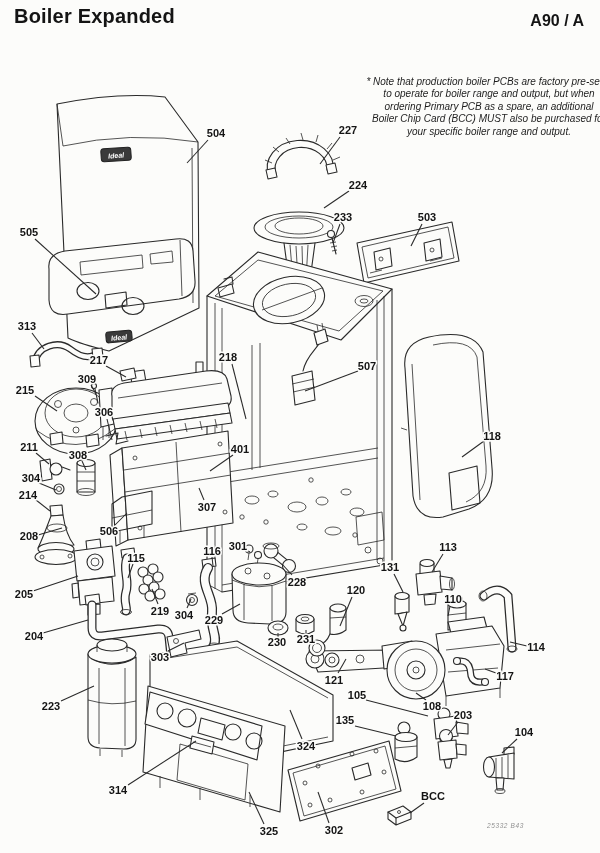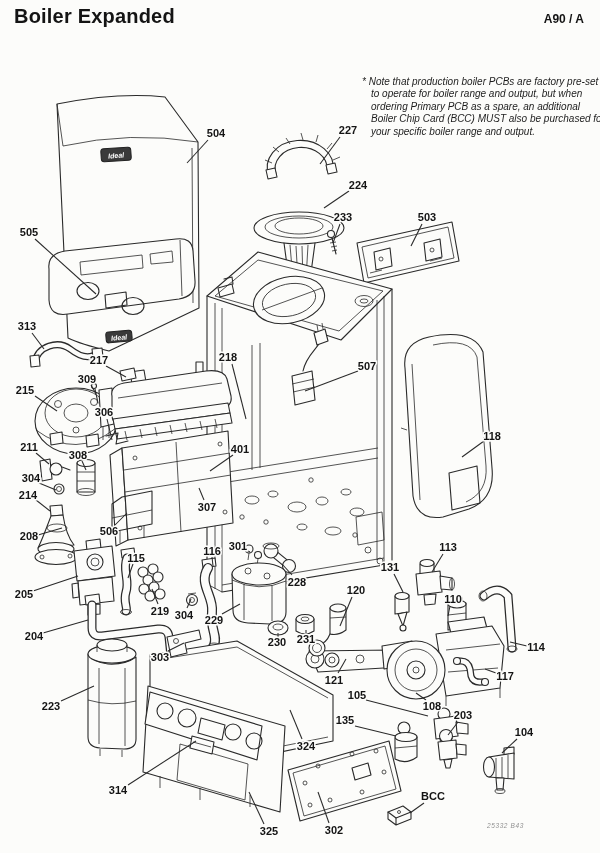--- a/index.html
+++ b/index.html
@@ -1,19 +1,19 @@
 <!DOCTYPE html>
 <html><head>
 <meta charset="utf-8">
 <style>
   html,body{margin:0;padding:0;background:#e8e8e6;}
   .page{position:relative;width:600px;height:853px;background:#fcfcfa;overflow:hidden;
-        font-family:"Liberation Sans",sans-serif;color:#141414;}
+        font-family:"Liberation Sans",sans-serif;color:#141414;text-align:center;}
   .title{position:absolute;left:14px;top:5px;font-size:20px;font-weight:bold;letter-spacing:.2px;}
-  .doc-code{position:absolute;right:16px;top:12px;font-size:12px;font-weight:bold;}
+  .doc-code{position:absolute;right:16px;top:12px;font-size:16px;font-weight:bold;}
   .note{position:absolute;left:362px;top:76px;width:236px;font-size:10px;font-style:italic;
         line-height:12.4px;color:#1d1d1d;padding-left:9px;text-indent:-9px;}
   .drawing-no{position:absolute;left:487px;top:822px;font-size:6.5px;color:#909090;
         letter-spacing:.6px;font-style:italic;}
   svg{position:absolute;left:0;top:0;}
   .ink{stroke:#2a2a2a;stroke-width:1.1;fill:none;stroke-linejoin:round;stroke-linecap:round;}
   .ink-f{stroke:#2a2a2a;stroke-width:1.1;fill:#fcfcfa;stroke-linejoin:round;}
   .ink-t{stroke:#2a2a2a;stroke-width:.8;fill:none;}
   .tube-o{stroke:#2a2a2a;fill:none;stroke-linecap:round;}
   .tube-i{stroke:#fcfcfa;fill:none;stroke-linecap:round;}

